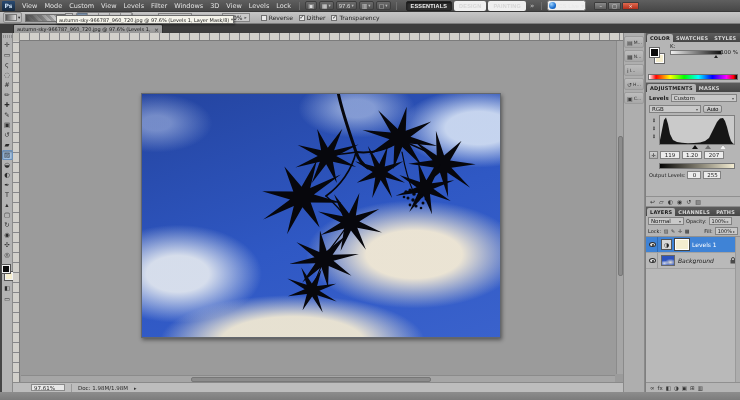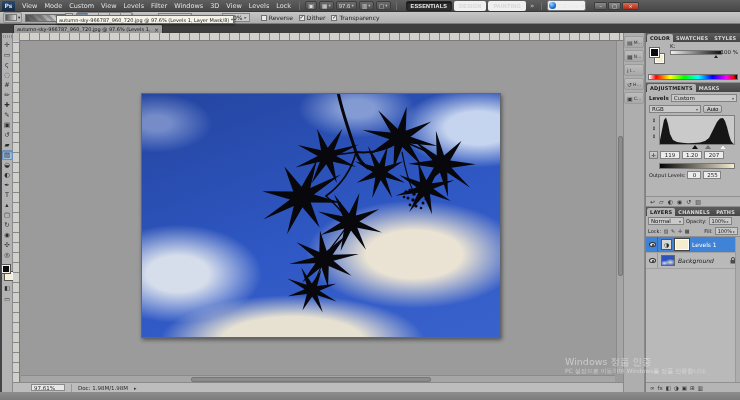--- a/index.html
+++ b/index.html
@@ -615,18 +615,14 @@
           </div>
       </div>
 
     </div>
   </div>
 
   <div class="bottomstrip"></div>
 
   <div class="tooltip">autumn-sky-966787_960_720.jpg @ 97.6% (Levels 1, Layer Mask/8) *</div>
 
-  <div class="watermark">
-    <div class="l1">Windows 정품 인증</div>
-    <div class="l2">PC 설정으로 이동하여 Windows를 정품 인증합니다.</div>
-  </div>
 
 </div>
 
 </body></html>

